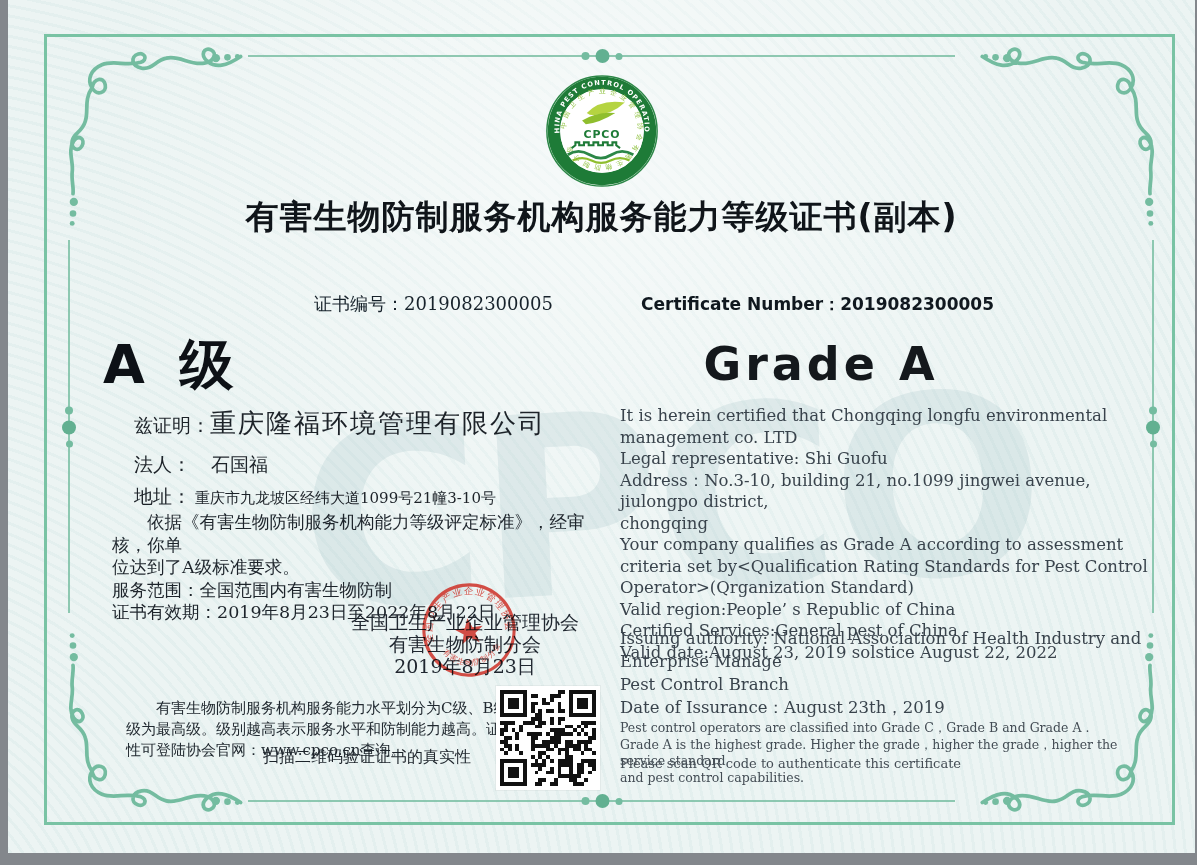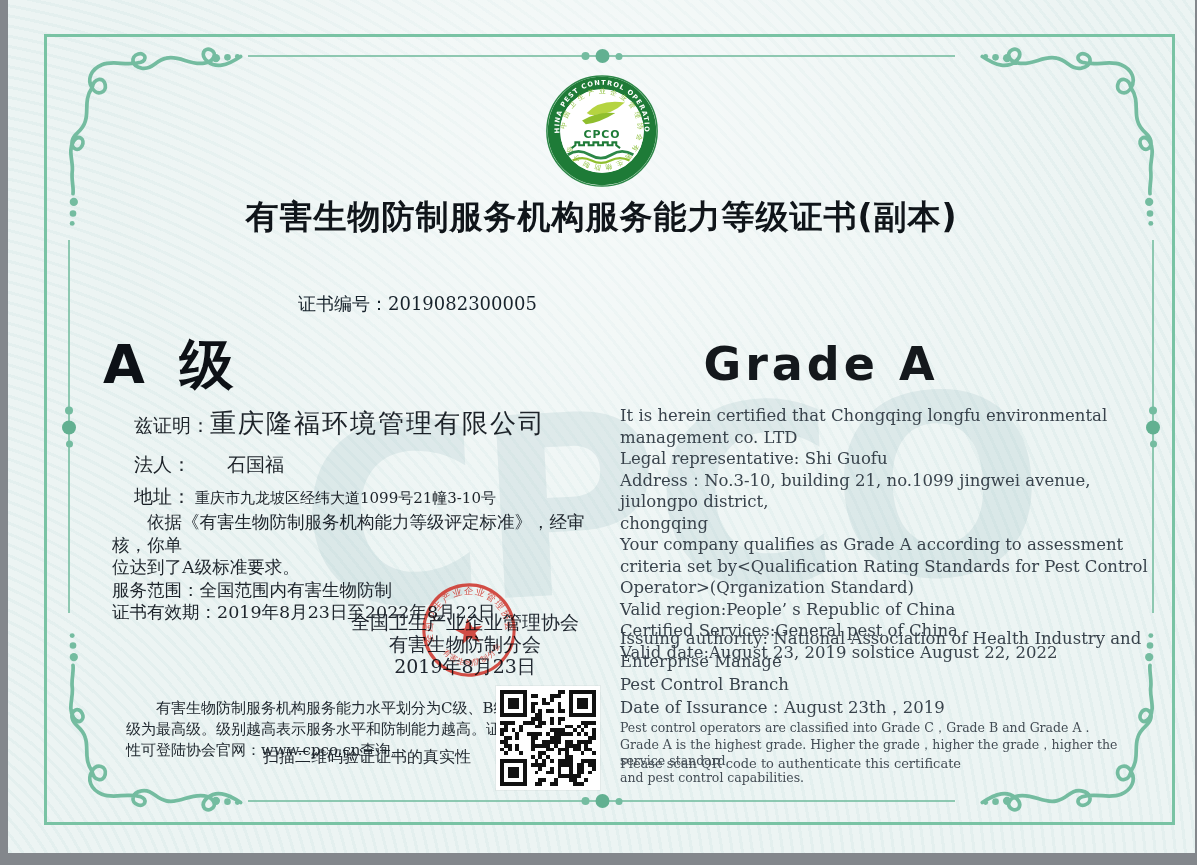--- a/index.html
+++ b/index.html
@@ -54,33 +54,33 @@
   .content{position:absolute;inset:0;z-index:2;}
   .abs{position:absolute;}
   .prelines{white-space:pre-line;}
   .zh{font-family:"DejaVu Serif","Liberation Serif",serif;}
   .enserif{font-family:"DejaVu Serif","Liberation Serif",serif;}
 
   .logo{left:50%;top:74px;width:114px;height:114px;margin-left:-57px;}
   .title{left:0;right:0;top:197px;text-align:center;
     font:bold 33px/1.2 "DejaVu Sans","Liberation Sans",sans-serif;color:#10151a;letter-spacing:1px;}
   .subtitle{left:0;right:0;top:253px;text-align:center;font-size:17px;color:#18262e;}
-  .certno-zh{left:290px;top:292px;font-size:18px;color:#17222b;}
+  .certno-zh{left:306px;top:292px;font-size:18px;color:#17222b;}
   .certno-en{left:633px;top:293px;font-size:17px;font-weight:600;color:#10181f;}
 
   .grade-zh{left:95px;top:338px;width:420px;
     font:bold 54px/1 "DejaVu Sans","Liberation Sans",sans-serif;color:#0d1116;letter-spacing:8px;}
   .grade-en{left:618px;top:341px;width:390px;text-align:center;
     font:bold 46px/1 "DejaVu Sans","Liberation Sans",sans-serif;color:#14181c;letter-spacing:4px;}
 
   .row-certify{left:126px;top:406px;color:#1c2228;}
   .row-certify .lab{font-size:19px;}
   .row-certify .val{font-size:26px;letter-spacing:2px;}
   .row-legal{left:126px;top:452px;font-size:19px;color:#1c2228;}
-  .row-legal .val{margin-left:36px;}
+  .row-legal .val{margin-left:20px;}
   .row-addr{left:126px;top:484px;font-size:19px;color:#1c2228;}
   .row-addr .val{font-size:15px;margin-left:4px;}
 
   .left-body{left:104px;top:511px;width:480px;font-size:17.5px;line-height:22.5px;color:#1d242b;}
   .left-issuer{left:262px;top:611px;width:390px;text-align:center;font-size:19px;line-height:22px;color:#202730;}
   .left-note{left:118px;top:698px;width:470px;font-size:15px;line-height:21px;color:#222a31;}
   .left-scan{left:118px;top:747px;width:345px;text-align:right;font-size:16px;color:#1d242b;}
 
   .right-body{left:612px;top:405px;width:540px;font-size:16.5px;line-height:21.5px;color:#39434c;}
   .right-issuer{left:612px;top:627px;width:540px;font-size:16.5px;line-height:23px;color:#39434c;}
@@ -177,20 +177,21 @@
       <path d="M44,41 Q58,26 84,30 Q68,45 47,43 Z" fill="#b5d441"></path>
       <path d="M39,49 Q55,39 74,41 Q58,51 43,53 Z" fill="#8fbe2e"></path>
       <text x="60" y="67" text-anchor="middle" font-size="11.5" font-weight="bold" fill="#1e7b37" font-family="DejaVu Sans, Liberation Sans, sans-serif" letter-spacing="1">CPCO</text>
       <path d="M28,78 l4,-3 v-3 h4 v3 h5 v-3 h5 v3 h5 v-3 h5 v3 h5 v-3 h5 v3 h5 v-3 h4 v3 l4,3" fill="none" stroke="#1e7b37" stroke-width="2.2"></path>
       <path d="M24,85 q11,-7 23,0 t23,0 t23,0" fill="none" stroke="#2c8747" stroke-width="3"></path>
       <path d="M29,91 q10,-5 20,0 t20,0 t20,0" fill="none" stroke="#8fbe2e" stroke-width="2.4"></path>
     </svg>
 
     <div class="abs title">有害生物防制服务机构服务能力等级证书(副本)</div>
     <div class="abs certno-zh zh">证书编号：2019082300005</div>
+    <div class="abs certno-en">Certificate Number：2019082300005</div>
 
     <div class="abs grade-zh">A 级</div>
     <div class="abs row-certify zh">
       <span class="lab">兹证明：</span><span class="val">重庆隆福环境管理有限公司</span>
     </div>
     <div class="abs row-legal zh">
       <span class="lab">法人：</span><span class="val">石国福</span>
     </div>
     <div class="abs row-addr zh">
       <span class="lab">地址：</span><span class="val">重庆市九龙坡区经纬大道1099号21幢3-10号</span>

